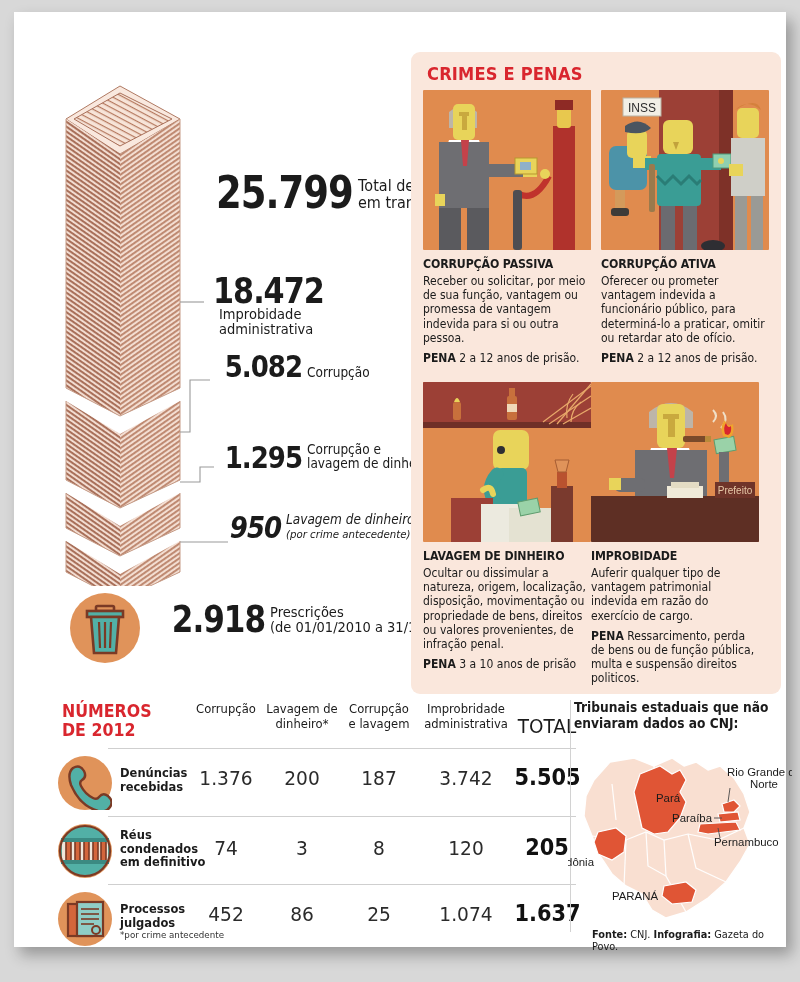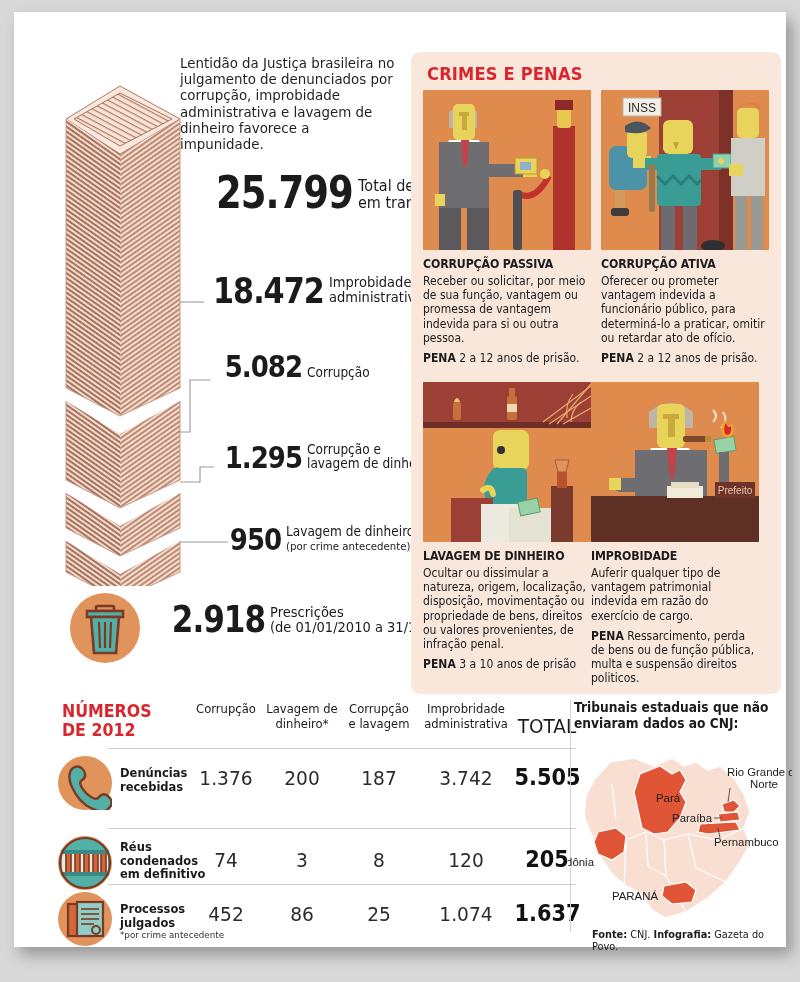--- a/index.html
+++ b/index.html
@@ -37,33 +37,33 @@
     font-family:"DejaVu Sans", sans-serif; color:#1b1b1b;
     line-height:1.06; margin-left:5px; padding-bottom:1px;
     transform:scaleX(.90); transform-origin:left bottom; white-space:nowrap;
   }
   .lbl .sm{ font-size:.84em; }
 
   .c-total{ left:176px; top:162px; }
   .c-total .num{ font-size:44px; }
   .c-total .lbl{ font-size:16px; }
 
-  .c-improb{ left:178px; top:263px; }
+  .c-improb{ left:178px; top:263px;flex-direction:column; }
   .c-improb .num{ font-size:36px; }
   .c-improb .lbl{ font-size:14.5px; }
 
   .c-corrup{ left:196px; top:341px; }
   .c-corrup .num{ font-size:31px; }
   .c-corrup .lbl{ font-size:13.5px; }
 
   .c-cl{ left:196px; top:430px; }
   .c-cl .num{ font-size:31px; }
   .c-cl .lbl{ font-size:13.5px; }
 
-  .c-lav{ left:206px; top:512px; }
+  .c-lav{ left:206px; top:500px;font-style:italic; }
   .c-lav .num{ font-size:31px; }
   .c-lav .lbl{ font-size:13.5px; }
 
   #leaders{ position:absolute; left:0; top:0; width:420px; height:600px; pointer-events:none; }
 
   
   #presc{ position:absolute; left:56px; top:578px; width:340px; height:80px; }
   #prescIcon{
     position:absolute; left:0; top:3px; width:70px; height:70px;
     border-radius:50%; background:#e0935a;
@@ -201,21 +201,20 @@
 
   <svg id="leaders">
     <g stroke="#9a9a9a" stroke-width="1.1" fill="none">
       <path d="M166,290 L190,290"></path>
       <path d="M166,420 L176,420 L176,368 L196,368"></path>
       <path d="M166,470 L186,470 L186,455 L200,455"></path>
       <path d="M166,530 L214,530"></path>
     </g>
   </svg>
 
-  <p id="intro">Lentidão da Justiça brasileira no julgamento de denunciados por corrupção, improbidade administrativa e lavagem de dinheiro favorece a impunidade.</p>
 
   <div class="callout c-total">
     <span class="num">25.799</span>
     <span class="lbl">
       <span>Total de processos</span><br>
       <span>em tramitação</span>
     </span>
   </div>
 
   <div class="callout c-improb">
@@ -466,21 +465,21 @@
         <span>Denúncias</span><br>
         <span>recebidas</span>
       </div>
       <div class="cellv" style="left:132px;top:18px;width:76px;">1.376</div>
       <div class="cellv" style="left:206px;top:18px;width:80px;">200</div>
       <div class="cellv" style="left:284px;top:18px;width:78px;">187</div>
       <div class="cellv" style="left:358px;top:18px;width:104px;">3.742</div>
       <div class="cellv tot" style="left:456px;top:16px;width:70px;">5.505</div>
     </div>
 
-    <div class="row" style="top:126px;">
+    <div class="row" style="top:114px;">
       <div class="sep"></div>
       <div class="ricon">
         <svg width="54" height="54" viewBox="0 0 54 54">
           <circle cx="27" cy="27" r="25" fill="#52b0a6"></circle>
           <rect x="4" y="17" width="46" height="20" fill="#f0e6da"></rect>
           <g fill="#d4663c" stroke="#7a3a25" stroke-width="1.6">
             <rect x="8" y="17" width="5" height="20"></rect>
             <rect x="17" y="17" width="5" height="20"></rect>
             <rect x="26" y="17" width="5" height="20"></rect>
             <rect x="35" y="17" width="5" height="20"></rect>

